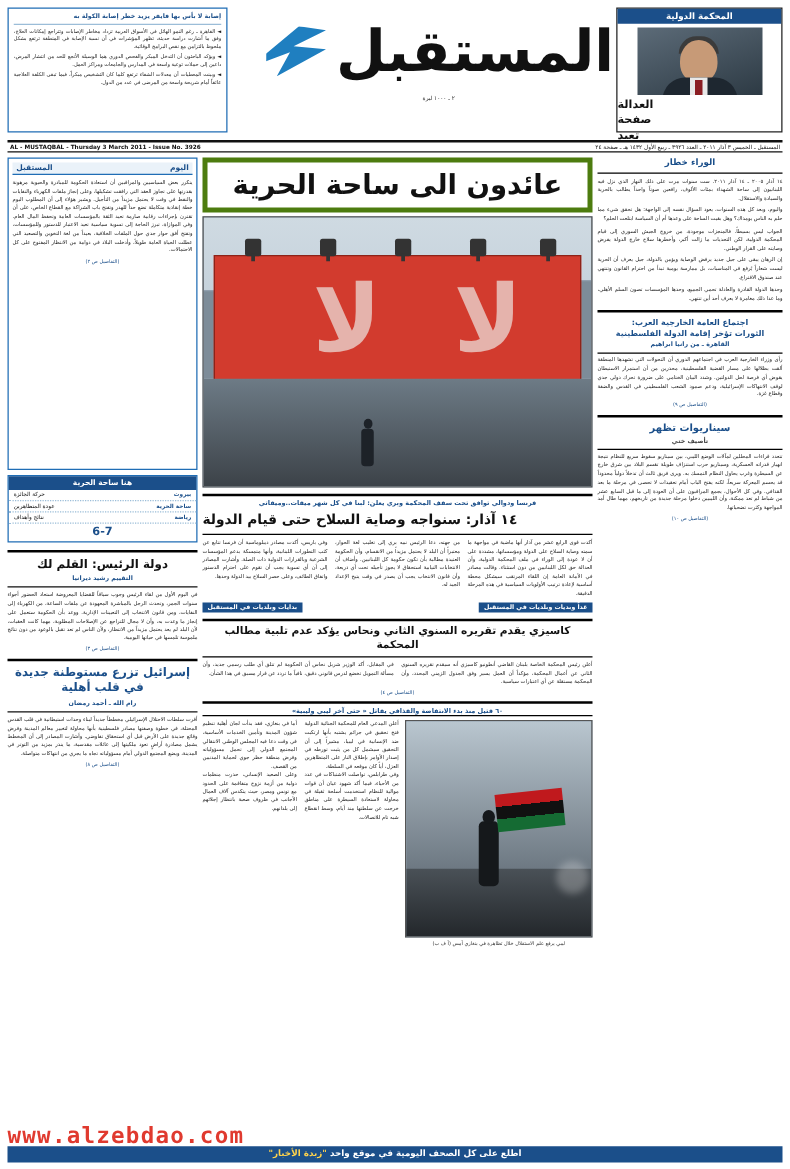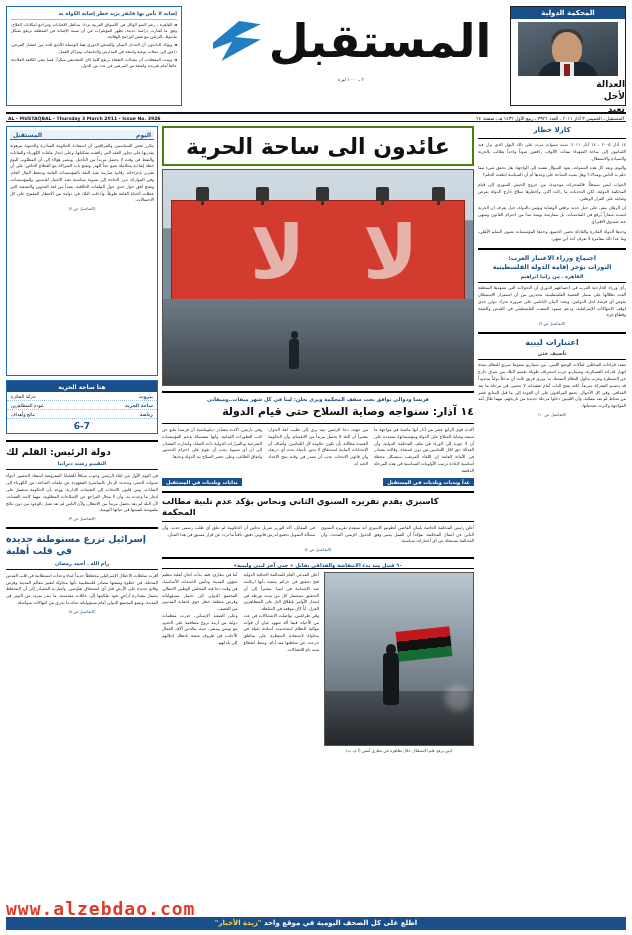--- a/index.html
+++ b/index.html
@@ -5,29 +5,29 @@
   html,body{margin:0;padding:0;background:#fff;}
   body{width:632px;height:935px;overflow:hidden;font-family:"DejaVu Sans","Liberation Sans",sans-serif;color:#111;}
   .page{position:relative;width:632px;height:935px;background:#fff;}
   .box{box-sizing:border-box;}
   .ar{direction:rtl;text-align:right;}
   .hair{height:1px;background:#000;}
   .hair2{height:2px;background:#000;}
 
   
   .masthead{position:absolute;left:6px;top:6px;width:620px;height:104px;}
-  .mh-left{position:absolute;right:0;top:0;width:116px;height:100px;border:1px solid #222;box-sizing:border-box;}
+  .mh-left{position:absolute;right:0;top:0;width:133px;height:100px;border:1px solid #222;box-sizing:border-box;}
   .mh-left .mh-title{font-size:7px;font-weight:bold;text-align:center;background:#1b4f8a;color:#fff;padding:2px 0;letter-spacing:0;}
   .portrait{width:100px;height:54px;margin:3px auto 2px;background:linear-gradient(160deg,#5c6b78,#2d3a44);position:relative;overflow:hidden;}
   .portrait .face{position:absolute;left:34px;top:10px;width:30px;height:34px;border-radius:50% 50% 45% 45%;background:#c79a77;}
   .portrait .hair{position:absolute;left:33px;top:7px;width:32px;height:14px;border-radius:16px 16px 0 0;background:#3b3b3b;}
   .portrait .suit{position:absolute;left:20px;top:40px;width:60px;height:20px;background:#1e2730;border-radius:18px 18px 0 0;}
   .portrait .shirt{position:absolute;left:42px;top:40px;width:14px;height:16px;background:#e8e8e8;transform:rotate(0deg);}
   .portrait .tie{position:absolute;left:46px;top:42px;width:6px;height:16px;background:#8a1d23;}
-  .mh-left .slogan{text-align:right;font-size:9px;font-weight:bold;line-height:1.25;color:#111;padding-top:1px;}
+  .mh-left .slogan{text-align:left;font-size:9px;font-weight:bold;line-height:1.25;color:#111;padding-top:1px;}
 
   .mh-center{position:absolute;right:120px;top:0;width:310px;height:100px;text-align:center;}
   .logo-wrap{display:flex;align-items:center;justify-content:center;gap:6px;height:70px;}
   .logo-text{font-size:46px;font-weight:bold;letter-spacing:-1px;color:#111;font-family:"DejaVu Sans","Liberation Sans",sans-serif;}
   .logo-mark{width:52px;height:52px;position:relative;}
   .logo-mark .swoosh{position:absolute;left:2px;top:6px;width:48px;height:40px;background:#1f7fc0;clip-path:polygon(0% 55%,55% 0%,100% 8%,46% 40%,100% 46%,18% 100%,40% 52%,0% 70%);}
   .en-name{font-size:10px;font-weight:bold;letter-spacing:1px;color:#111;}
   .en-sub{font-size:4.6px;color:#333;margin-top:1px;}
 
   .mh-right{position:absolute;left:0;top:0;width:176px;height:100px;border:1px solid #1f6db5;box-sizing:border-box;padding:3px 4px;}
@@ -50,41 +50,41 @@
   .today-head .t2{font-size:6px;font-weight:bold;color:#1b4f8a;}
   .col-text{font-size:4.2px;line-height:1.62;text-align:justify;color:#1a1a1a;}
   .src{font-size:4px;color:#1b4f8a;text-align:center;margin-top:2px;}
 
   .index-box{border:1px solid #1f6db5;box-sizing:border-box;margin-top:4px;}
   .index-head{background:#1b4f8a;color:#fff;font-size:6px;font-weight:bold;text-align:center;padding:2px 0;}
   .index-row{display:flex;justify-content:space-between;font-size:4.6px;padding:1.5px 4px;border-bottom:1px dotted #9bbdd8;}
   .index-row span:first-child{color:#1b4f8a;font-weight:bold;}
   .index-pages{text-align:center;font-size:9px;font-weight:bold;color:#1b4f8a;padding:2px 0;}
 
-  .hl-title{font-size:9.5px;font-weight:bold;line-height:1.3;text-align:left;color:#111;}
+  .hl-title{font-size:9.5px;font-weight:bold;line-height:1.3;text-align:center;color:#111;}
   .hl-title.blue{color:#1b4f8a;}
 
   
-  .banner{border:2px solid #4d7c0f;box-sizing:border-box;}
+  .banner{border:4px solid #4d7c0f;box-sizing:border-box;}
   .main-headline{font-size:22px;font-weight:bold;text-align:center;line-height:1.15;color:#111;}
   .photo{position:relative;overflow:hidden;background:#9fb3c4;}
   .photo .sky{position:absolute;inset:0;background:linear-gradient(#cfdae2,#aebecb);}
   .billboard{position:absolute;left:8px;top:30px;right:8px;height:118px;background:#d23b2e;border:1px solid #8d2319;}
   .billboard .glyph{position:absolute;font-size:74px;font-weight:bold;color:#e9c9c3;opacity:.85;}
   .bb-label{position:absolute;bottom:7px;font-size:8px;color:#fff;font-weight:bold;}
   .lamp{position:absolute;top:-14px;width:13px;height:14px;background:#333;border-radius:2px;}
   .lamp:after{content:"";position:absolute;left:5px;top:12px;width:3px;height:6px;background:#333;}
   .crowdband{position:absolute;left:0;right:0;bottom:0;height:86px;background:linear-gradient(#6d7b86,#3c4248);}
   .bldg{position:absolute;bottom:86px;background:#7d8c99;border-top:1px solid #909fae;}
   .flagman{position:absolute;left:118px;bottom:6px;width:26px;height:54px;}
   .flagman .body{position:absolute;left:8px;top:14px;width:10px;height:30px;background:#1d2228;border-radius:3px;}
   .flagman .head{position:absolute;left:10px;top:6px;width:7px;height:8px;border-radius:50%;background:#1d2228;}
   .ticker{position:absolute;left:0;right:0;bottom:0;height:10px;background:rgba(0,0,0,.55);}
 
-  .sec-head{font-size:11px;font-weight:bold;text-align:right;line-height:1.25;}
+  .sec-head{font-size:11px;font-weight:bold;text-align:left;line-height:1.25;}
   .kicker{font-size:5.2px;color:#1b4f8a;text-align:center;font-weight:bold;}
   .two-col{column-count:2;column-gap:6px;}
   .three-col{column-count:3;column-gap:6px;}
 
   .tag{display:inline-block;background:#1b4f8a;color:#fff;font-size:5px;font-weight:bold;padding:1px 4px;}
 
   
   .rc-head{font-size:6.4px;font-weight:bold;color:#1b4f8a;text-align:center;line-height:1.3;}
   .rc-sub{font-size:5px;font-weight:bold;color:#444;text-align:center;}
 
@@ -108,21 +108,21 @@
     <div class="mh-left box">
       <div class="mh-title">المحكمة الدولية</div>
       <div class="portrait">
         <div class="hair"></div>
           <div class="face"></div>
           <div class="suit"></div>
           <div class="shirt"></div>
           <div class="tie"></div>
       </div>
       <div class="slogan">العدالة</div>
-      <div class="slogan">لأجل</div>
+      <div class="slogan">صفحة</div>
       <div class="slogan">تعيد</div>
     </div>
 
     <div class="mh-center">
       <div class="logo-wrap">
         <div class="logo-text">المستقبل</div>
         <div class="logo-mark">
             <div class="swoosh"></div>
           </div>
       </div>
@@ -279,44 +279,44 @@
             <div class="col-text">وعلى الصعيد الإنساني، حذرت منظمات دولية من أزمة نزوح متفاقمة على الحدود مع تونس ومصر، حيث يتكدس آلاف العمال الأجانب في ظروف صعبة بانتظار إجلائهم إلى بلدانهم.</div>
           </div>
         </div>
       </div>
     </div>
   </div>
 
   <div class="right-col ar">
 
     <div>
-      <div class="rc-head" style="font-size:7px;">كارلا خطار</div>
+      <div class="rc-head" style="font-size:7px;">الوراء خطار</div>
       <div class="hair" style="margin:3px 0;"></div>
       <div class="col-text">١٤ آذار ٢٠٠٥ ـ ١٤ آذار ٢٠١١. ست سنوات مرت على ذلك النهار الذي نزل فيه اللبنانيون إلى ساحة الشهداء بمئات الألوف، رافعين صوتاً واحداً يطالب بالحرية والسيادة والاستقلال.</div>
       <div class="col-text" style="margin-top:3px;">واليوم، وبعد كل هذه السنوات، يعود السؤال نفسه إلى الواجهة: هل تحقق شيء مما حلم به الناس يومذاك؟ وهل بقيت الساحة على وعدها أم أن السياسة ابتلعت الحلم؟</div>
       <div class="col-text" style="margin-top:3px;">الجواب ليس بسيطاً. فالمنجزات موجودة، من خروج الجيش السوري إلى قيام المحكمة الدولية، لكن التحديات ما زالت أكبر، وأخطرها سلاح خارج الدولة يفرض وصايته على القرار الوطني.</div>
       <div class="col-text" style="margin-top:3px;">إن الرهان يبقى على جيل جديد يرفض الوصاية ويؤمن بالدولة، جيل يعرف أن الحرية ليست شعاراً يُرفع في المناسبات، بل ممارسة يومية تبدأ من احترام القانون وتنتهي عند صندوق الاقتراع.</div>
       <div class="col-text" style="margin-top:3px;">وحدها الدولة القادرة والعادلة تحمي الجميع، وحدها المؤسسات تصون السلم الأهلي، وما عدا ذلك مغامرة لا يعرف أحد أين تنتهي.</div>
     </div>
 
     <div class="hair2" style="margin:6px 0 4px;"></div>
 
     <div>
-      <div class="rc-head">اجتماع وزراء الاعتبار العرب:</div>
+      <div class="rc-head">اجتماع العامة الخارجية العرب:</div>
       <div class="rc-head">الثورات تؤخر إقامة الدولة الفلسطينية</div>
       <div class="byline" style="margin:2px 0 3px;">القاهرة ـ من رانيا ابراهيم</div>
       <div class="hair" style="margin:2px 0;"></div>
       <div class="col-text">رأى وزراء الخارجية العرب في اجتماعهم الدوري أن التحولات التي تشهدها المنطقة ألقت بظلالها على مسار القضية الفلسطينية، محذرين من أن استمرار الاستيطان يقوض أي فرصة لحل الدولتين. وشدد البيان الختامي على ضرورة تحرك دولي جدي لوقف الانتهاكات الإسرائيلية، ودعم صمود الشعب الفلسطيني في القدس والضفة وقطاع غزة.</div>
       <div class="src">(التفاصيل ص ٩)</div>
     </div>
 
     <div class="hair2" style="margin:6px 0 4px;"></div>
 
     <div>
-      <div class="rc-head" style="font-size:8px;">اعتبارات ليبية</div>
+      <div class="rc-head" style="font-size:8px;">سيناريوات تظهر</div>
       <div class="rc-sub" style="margin:2px 0 3px;">تأصيف ختي</div>
       <div class="hair" style="margin:2px 0;"></div>
       <div class="col-text">تتعدد قراءات المحللين لمآلات الوضع الليبي، بين سيناريو سقوط سريع للنظام نتيجة انهيار قدراته العسكرية، وسيناريو حرب استنزاف طويلة تقسم البلاد بين شرق خارج عن السيطرة وغرب يحاول النظام التمسك به. ويرى فريق ثالث أن تدخلاً دولياً محدوداً قد يحسم المعركة سريعاً، لكنه يفتح الباب أمام تعقيدات لا تحصى في مرحلة ما بعد القذافي. وفي كل الأحوال، يجمع المراقبون على أن العودة إلى ما قبل السابع عشر من شباط لم تعد ممكنة، وأن الليبيين دخلوا مرحلة جديدة من تاريخهم، مهما طال أمد المواجهة وكثرت تضحياتها.</div>
       <div class="src">(التفاصيل ص ١٠)</div>
     </div>
   </div>
 
   <div class="footer">
     <div style="position:absolute;left:0;top:0;width:300px;text-align:left;">
       <span class="url">www.alzebdao.com</span>

